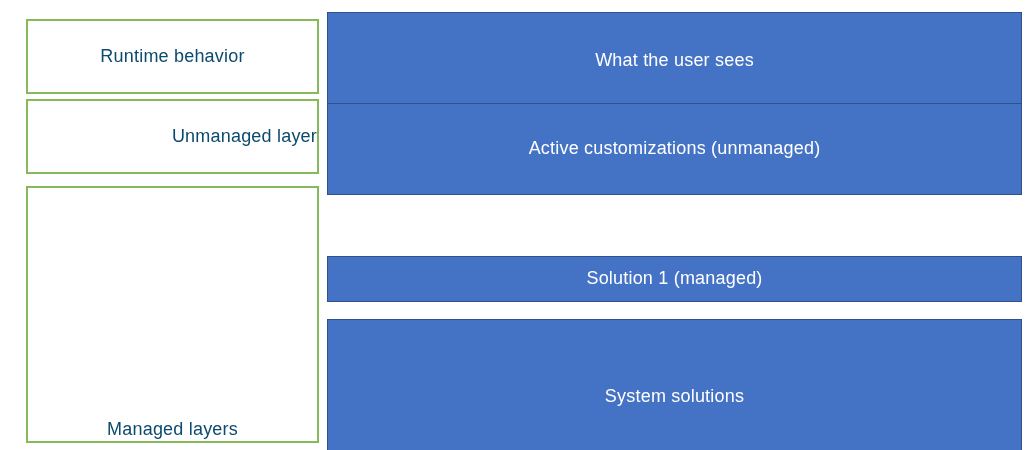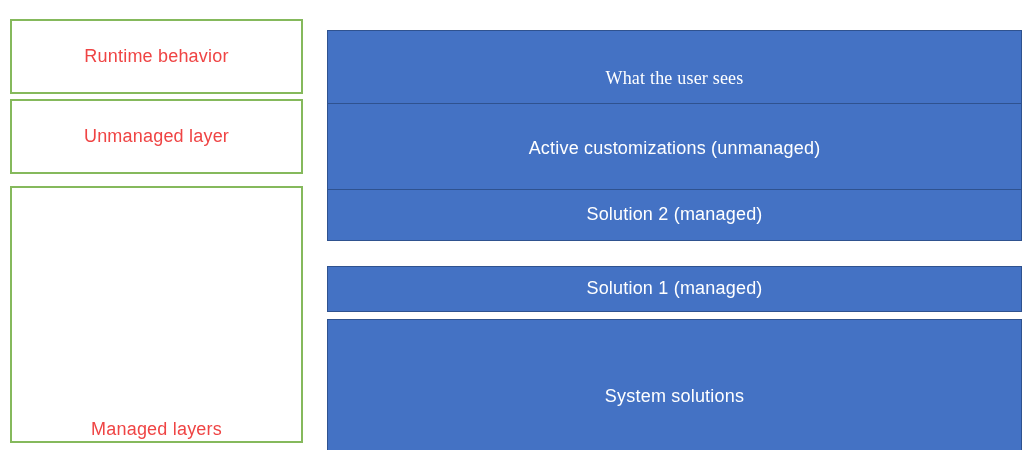--- a/index.html
+++ b/index.html
@@ -20,40 +20,40 @@
     align-items: center;
     justify-content: center;
     text-align: center;
     font-size: 18px;
     line-height: 1.2;
     letter-spacing: 0.2px;
   }
   .label-box {
     background: #ffffff;
     border: 2px solid #85b95c; 
-    color: #ef4444;
-    left: 10px;
+    color: #0c4a6e;
+    left: 26px;
     width: 293px;
   }
   .layer-box {
     background: #4472c4;   
     border: 1.5px solid #2f528f; 
     color: #ffffff;
     left: 327px;
     width: 695px;
   }
   
   #left-runtime   { top: 19px;  height: 75px;  }
-  #left-unmanaged { top: 99px;  height: 75px;  }
+  #left-unmanaged { top: 99px;  height: 75px; justify-content: flex-end;  }
   #left-managed   { top: 186px; height: 257px; align-items: flex-end; }
 
-  #right-user     { top: 30px;  height: 97px; font-family: Liberation Serif, serif;  }
+  #right-user     { top: 12px;  height: 97px;  }
   #right-active   { top: 103px; height: 92px;  }
   #right-sol2     { top: 189px; height: 52px;  }
-  #right-sol1     { top: 266px; height: 46px;  }
+  #right-sol1     { top: 256px; height: 46px;  }
   #right-system   { top: 319px; height: 156px; }
 </style>
 </head>
 <body>
 
 <div class="canvas">
 
   <div class="box label-box" id="left-runtime">
     <span>Runtime behavior</span>
   </div>
@@ -67,23 +67,20 @@
   </div>
 
   <div class="box layer-box" id="right-user">
     <span>What the user sees</span>
   </div>
 
   <div class="box layer-box" id="right-active">
     <span>Active customizations (unmanaged)</span>
   </div>
 
-  <div class="box layer-box" id="right-sol2">
-    <span>Solution 2 (managed)</span>
-  </div>
 
   <div class="box layer-box" id="right-sol1">
     <span>Solution 1 (managed)</span>
   </div>
 
   <div class="box layer-box" id="right-system">
     <span>System solutions</span>
   </div>
 
 </div>

